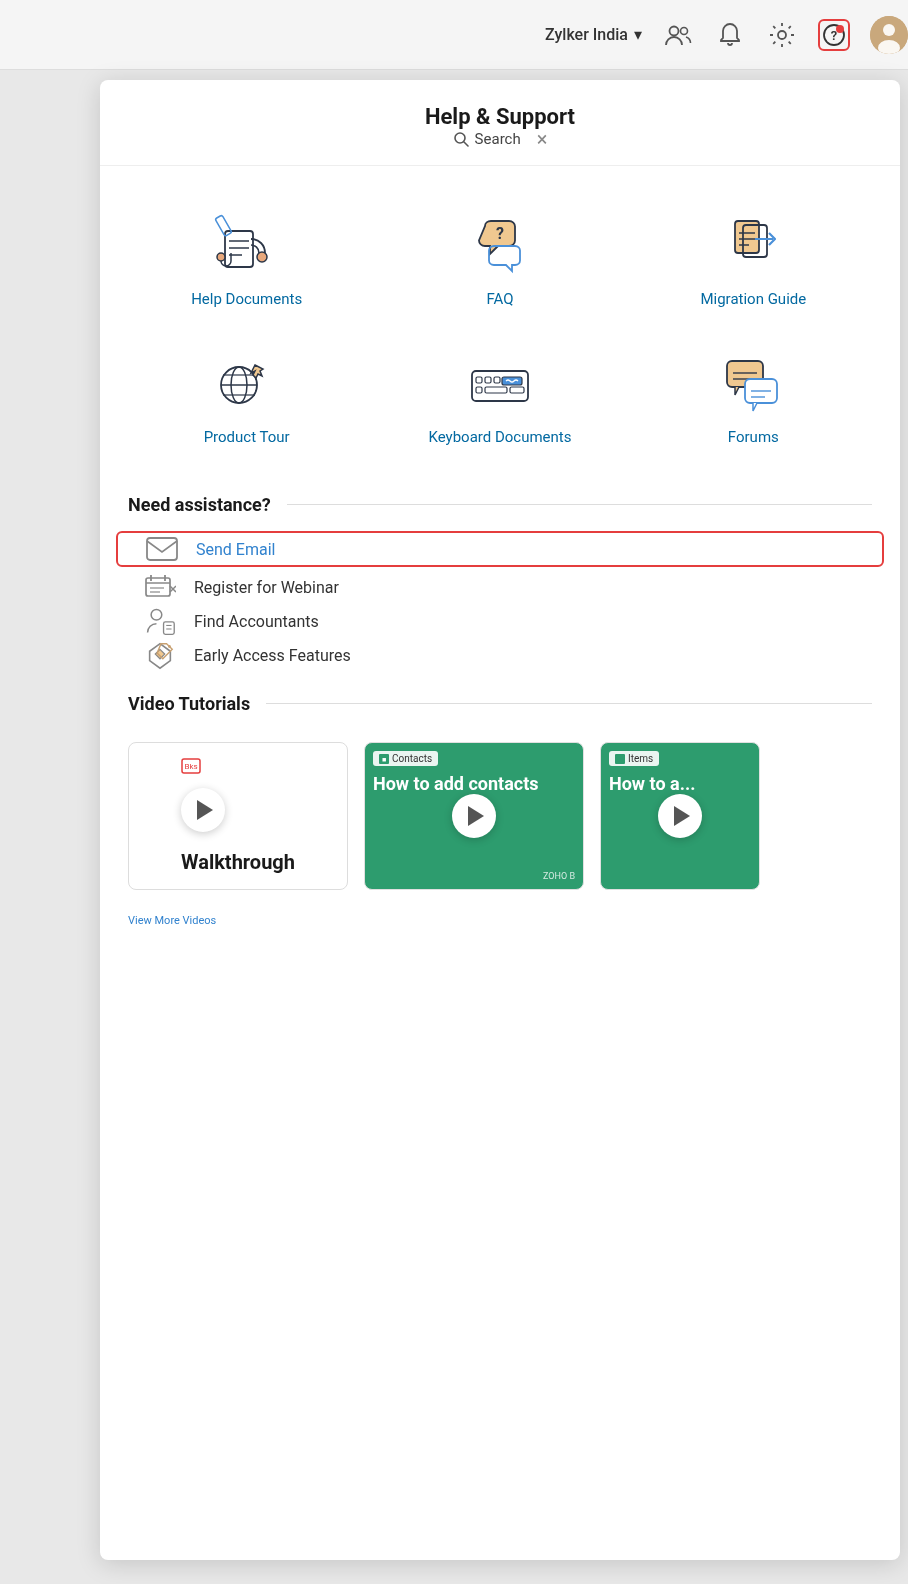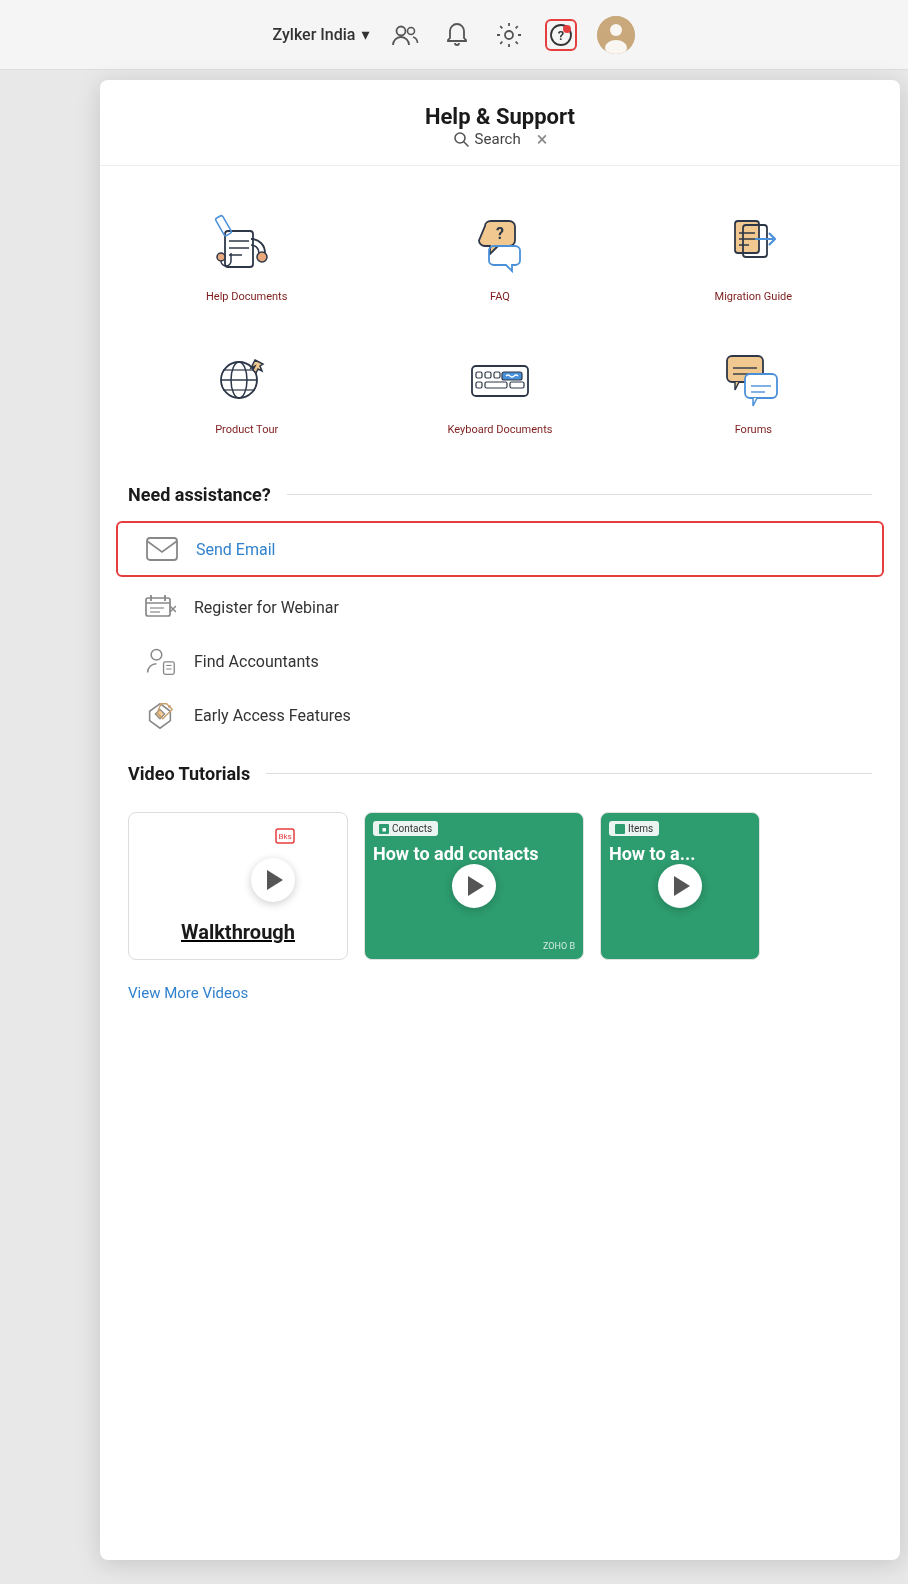--- a/index.html
+++ b/index.html
@@ -10,21 +10,21 @@
       min-height: 1584px;
       position: relative;
     }
 
     
     .topbar {
       background: #f5f5f5;
       height: 70px;
       display: flex;
       align-items: center;
-      justify-content: center;
+      justify-content: flex-end;
       gap: 20px;
       border-bottom: 1px solid #ddd;
       position: relative;
     }
     .topbar-org {
       display: flex;
       align-items: center;
       gap: 6px;
       font-size: 16px;
       color: #333;
@@ -115,22 +115,22 @@
     }
     .icon-item {
       display: flex;
       flex-direction: column;
       align-items: center;
       gap: 10px;
       padding: 20px 10px;
       cursor: pointer;
     }
     .icon-item-label {
-      font-size: 11px;
-      color: #7f1d1d;
+      font-size: 15px;
+      color: #0369a1;
     }
     .icon-visual {
       width: 80px;
       height: 70px;
       display: flex;
       align-items: center;
       justify-content: center;
     }
 
     
@@ -150,21 +150,21 @@
       flex: 1;
       height: 1px;
       background: #ddd;
     }
 
     
     .list-item {
       display: flex;
       align-items: center;
       gap: 18px;
-      padding: 10px 28px;
+      padding: 0 28px;
       cursor: pointer;
       border-radius: 4px;
       margin: 2px 16px;
     }
     .list-item.highlighted {
       border: 2px solid #e53e3e;
       border-radius: 6px;
       margin: 4px 16px;
     }
     .list-item-icon {
@@ -260,21 +260,21 @@
     }
     .walkthrough-text {
       font-size: 20px;
       font-weight: 700;
       color: #1a1a1a;
       margin-top: 8px;
     }
 
     .view-more {
       padding: 8px 28px 24px 28px;
-      font-size: 15px;
+      font-size: 11px;
       color: #3182ce;
       cursor: pointer;
     }
 
     
     .panel-wrapper::-webkit-scrollbar { width: 6px; }
     .panel-wrapper::-webkit-scrollbar-track { background: #f1f1f1; }
     .panel-wrapper::-webkit-scrollbar-thumb { background: #ccc; border-radius: 3px; }
 
     
@@ -510,21 +510,21 @@
   </div>
 
   <div class="section-header">
     <span class="section-title">Video Tutorials</span>
     <div class="section-line"></div>
   </div>
 
   <div class="video-grid">
 
     <div class="video-card walkthrough">
-      <div style="position:relative; display:flex; flex-direction:column; align-items:flex-end; justify-content:center; height:100%; gap:10px;text-decoration:underline;">
+      <div style="position:relative; display:flex; flex-direction:column; align-items:flex-start; justify-content:center; height:100%; gap:10px;">
 
         <div style="display:flex; gap:6px; margin-bottom:4px;">
           <svg width="20" height="16" viewBox="0 0 20 16" fill="none">
             <rect x="1" y="1" width="18" height="14" rx="2" fill="none" stroke="#e53e3e" stroke-width="1.5"></rect>
             <text x="10" y="11" text-anchor="middle" font-size="8" fill="#e53e3e">Bks</text>
           </svg>
         </div>
         <div class="play-btn">
           <div class="play-triangle"></div>
         </div>

